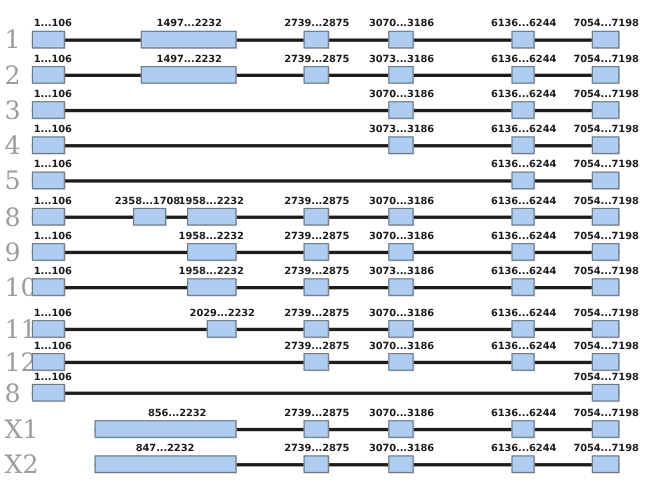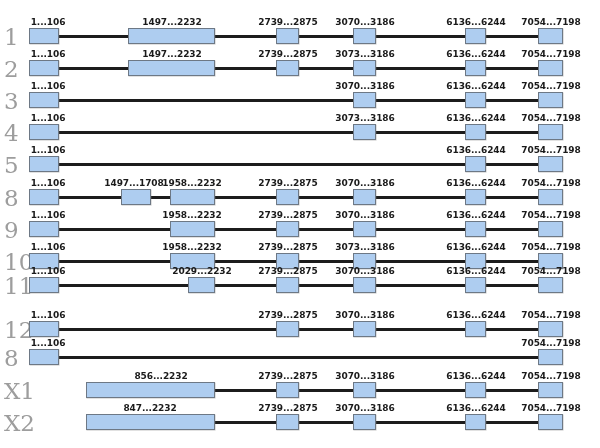--- a/index.html
+++ b/index.html
@@ -129,21 +129,21 @@
       <div class="feat-label" style="left: 476px;">6136...6244</div>
       <div class="feat" style="left: 538px; width: 25px; background: rgb(174, 205, 240); border-color: rgb(109, 120, 133);"></div>
       <div class="feat-label" style="left: 551px;">7054...7198</div>
     </div>
     <div class="row" style="top: 175px;">
       <div class="row-label">8</div>
       <div class="axis" style="left: 29px; width: 534px; background: rgb(28, 28, 28);"></div>
       <div class="feat" style="left: 29px; width: 30px; background: rgb(174, 205, 240); border-color: rgb(109, 120, 133);"></div>
       <div class="feat-label" style="left: 48px;">1...106</div>
       <div class="feat" style="left: 121px; width: 30px; background: rgb(174, 205, 240); border-color: rgb(109, 120, 133);"></div>
-      <div class="feat-label" style="left: 134px;">1497...1708</div>
+      <div class="feat-label" style="left: 134px;">2358...1708</div>
       <div class="feat" style="left: 170px; width: 45px; background: rgb(174, 205, 240); border-color: rgb(109, 120, 133);"></div>
       <div class="feat-label" style="left: 192px;">1958...2232</div>
       <div class="feat" style="left: 276px; width: 23px; background: rgb(174, 205, 240); border-color: rgb(109, 120, 133);"></div>
       <div class="feat-label" style="left: 288px;">2739...2875</div>
       <div class="feat" style="left: 353px; width: 23px; background: rgb(174, 205, 240); border-color: rgb(109, 120, 133);"></div>
       <div class="feat-label" style="left: 365px;">3070...3186</div>
       <div class="feat" style="left: 465px; width: 21px; background: rgb(174, 205, 240); border-color: rgb(109, 120, 133);"></div>
       <div class="feat-label" style="left: 476px;">6136...6244</div>
       <div class="feat" style="left: 538px; width: 25px; background: rgb(174, 205, 240); border-color: rgb(109, 120, 133);"></div>
       <div class="feat-label" style="left: 551px;">7054...7198</div>
@@ -173,21 +173,21 @@
       <div class="feat-label" style="left: 192px;">1958...2232</div>
       <div class="feat" style="left: 276px; width: 23px; background: rgb(174, 205, 240); border-color: rgb(109, 120, 133);"></div>
       <div class="feat-label" style="left: 288px;">2739...2875</div>
       <div class="feat" style="left: 353px; width: 23px; background: rgb(174, 205, 240); border-color: rgb(109, 120, 133);"></div>
       <div class="feat-label" style="left: 365px;">3073...3186</div>
       <div class="feat" style="left: 465px; width: 21px; background: rgb(174, 205, 240); border-color: rgb(109, 120, 133);"></div>
       <div class="feat-label" style="left: 476px;">6136...6244</div>
       <div class="feat" style="left: 538px; width: 25px; background: rgb(174, 205, 240); border-color: rgb(109, 120, 133);"></div>
       <div class="feat-label" style="left: 551px;">7054...7198</div>
     </div>
-    <div class="row" style="top: 263px;">
+    <div class="row" style="top: 277px;">
       <div class="row-label">11</div>
       <div class="axis" style="left: 29px; width: 534px; background: rgb(28, 28, 28);"></div>
       <div class="feat" style="left: 29px; width: 30px; background: rgb(174, 205, 240); border-color: rgb(109, 120, 133);"></div>
       <div class="feat-label" style="left: 48px;">1...106</div>
       <div class="feat" style="left: 188px; width: 27px; background: rgb(174, 205, 240); border-color: rgb(109, 120, 133);"></div>
       <div class="feat-label" style="left: 202px;">2029...2232</div>
       <div class="feat" style="left: 276px; width: 23px; background: rgb(174, 205, 240); border-color: rgb(109, 120, 133);"></div>
       <div class="feat-label" style="left: 288px;">2739...2875</div>
       <div class="feat" style="left: 353px; width: 23px; background: rgb(174, 205, 240); border-color: rgb(109, 120, 133);"></div>
       <div class="feat-label" style="left: 365px;">3070...3186</div>

